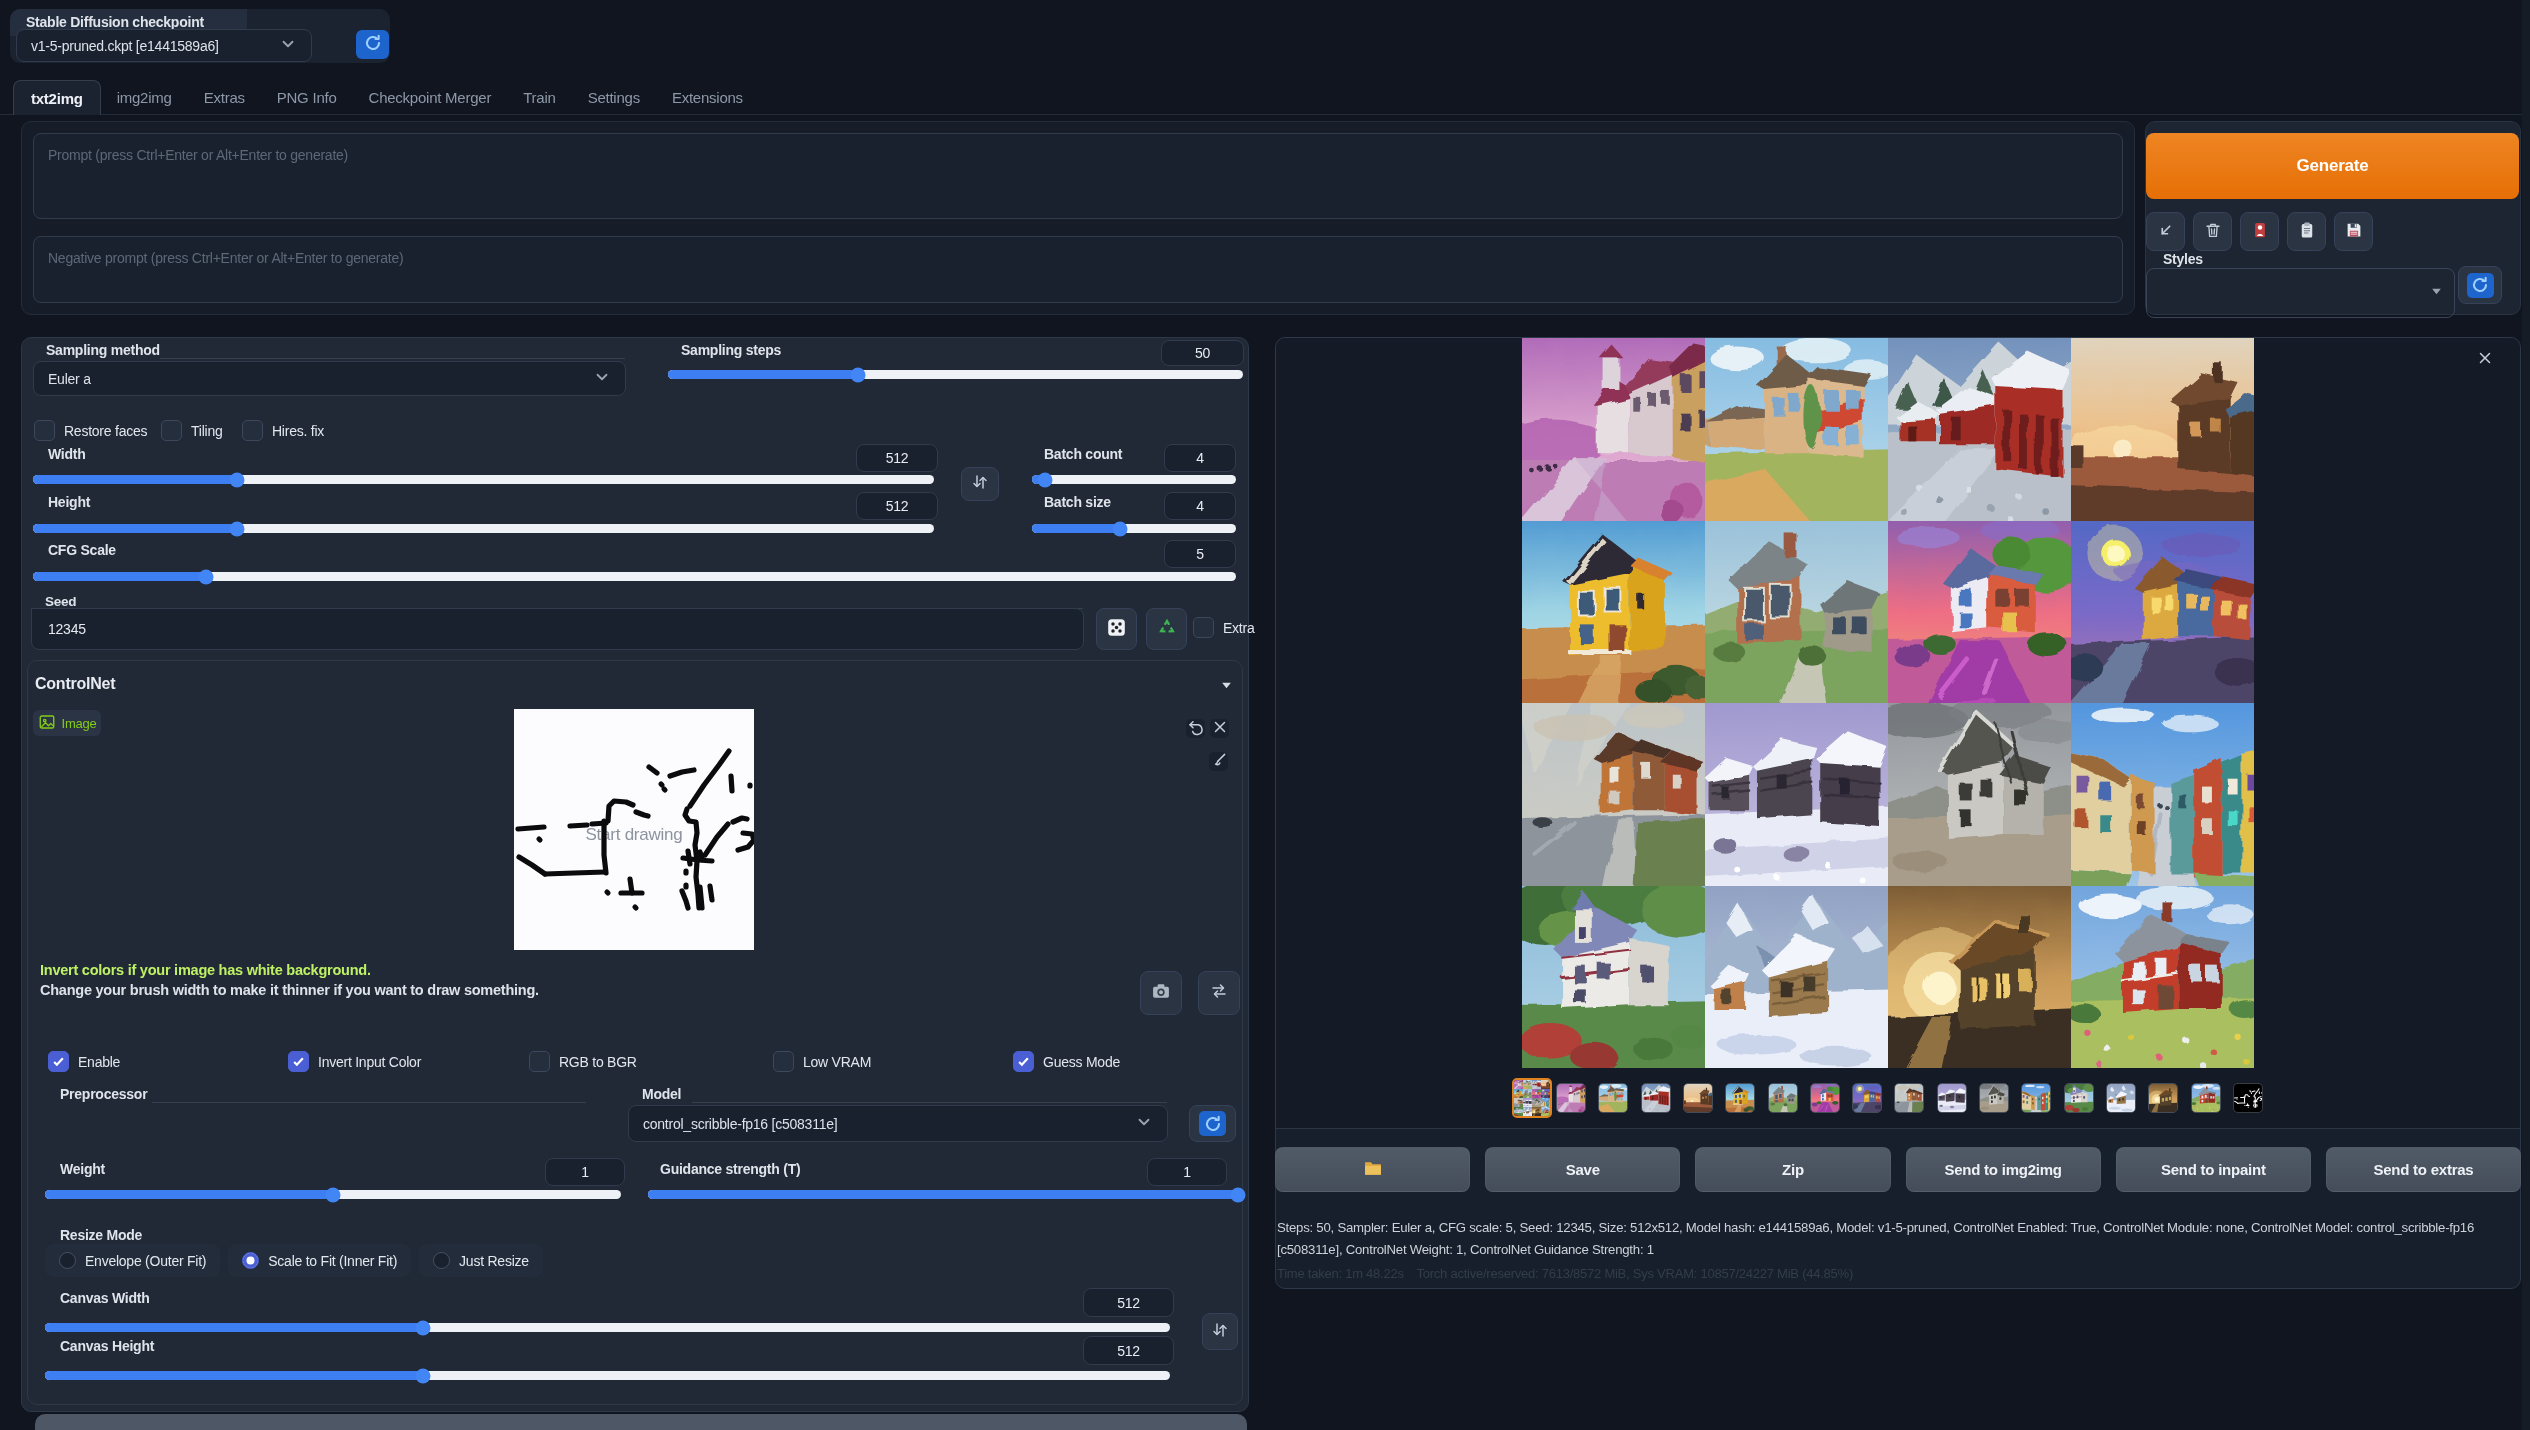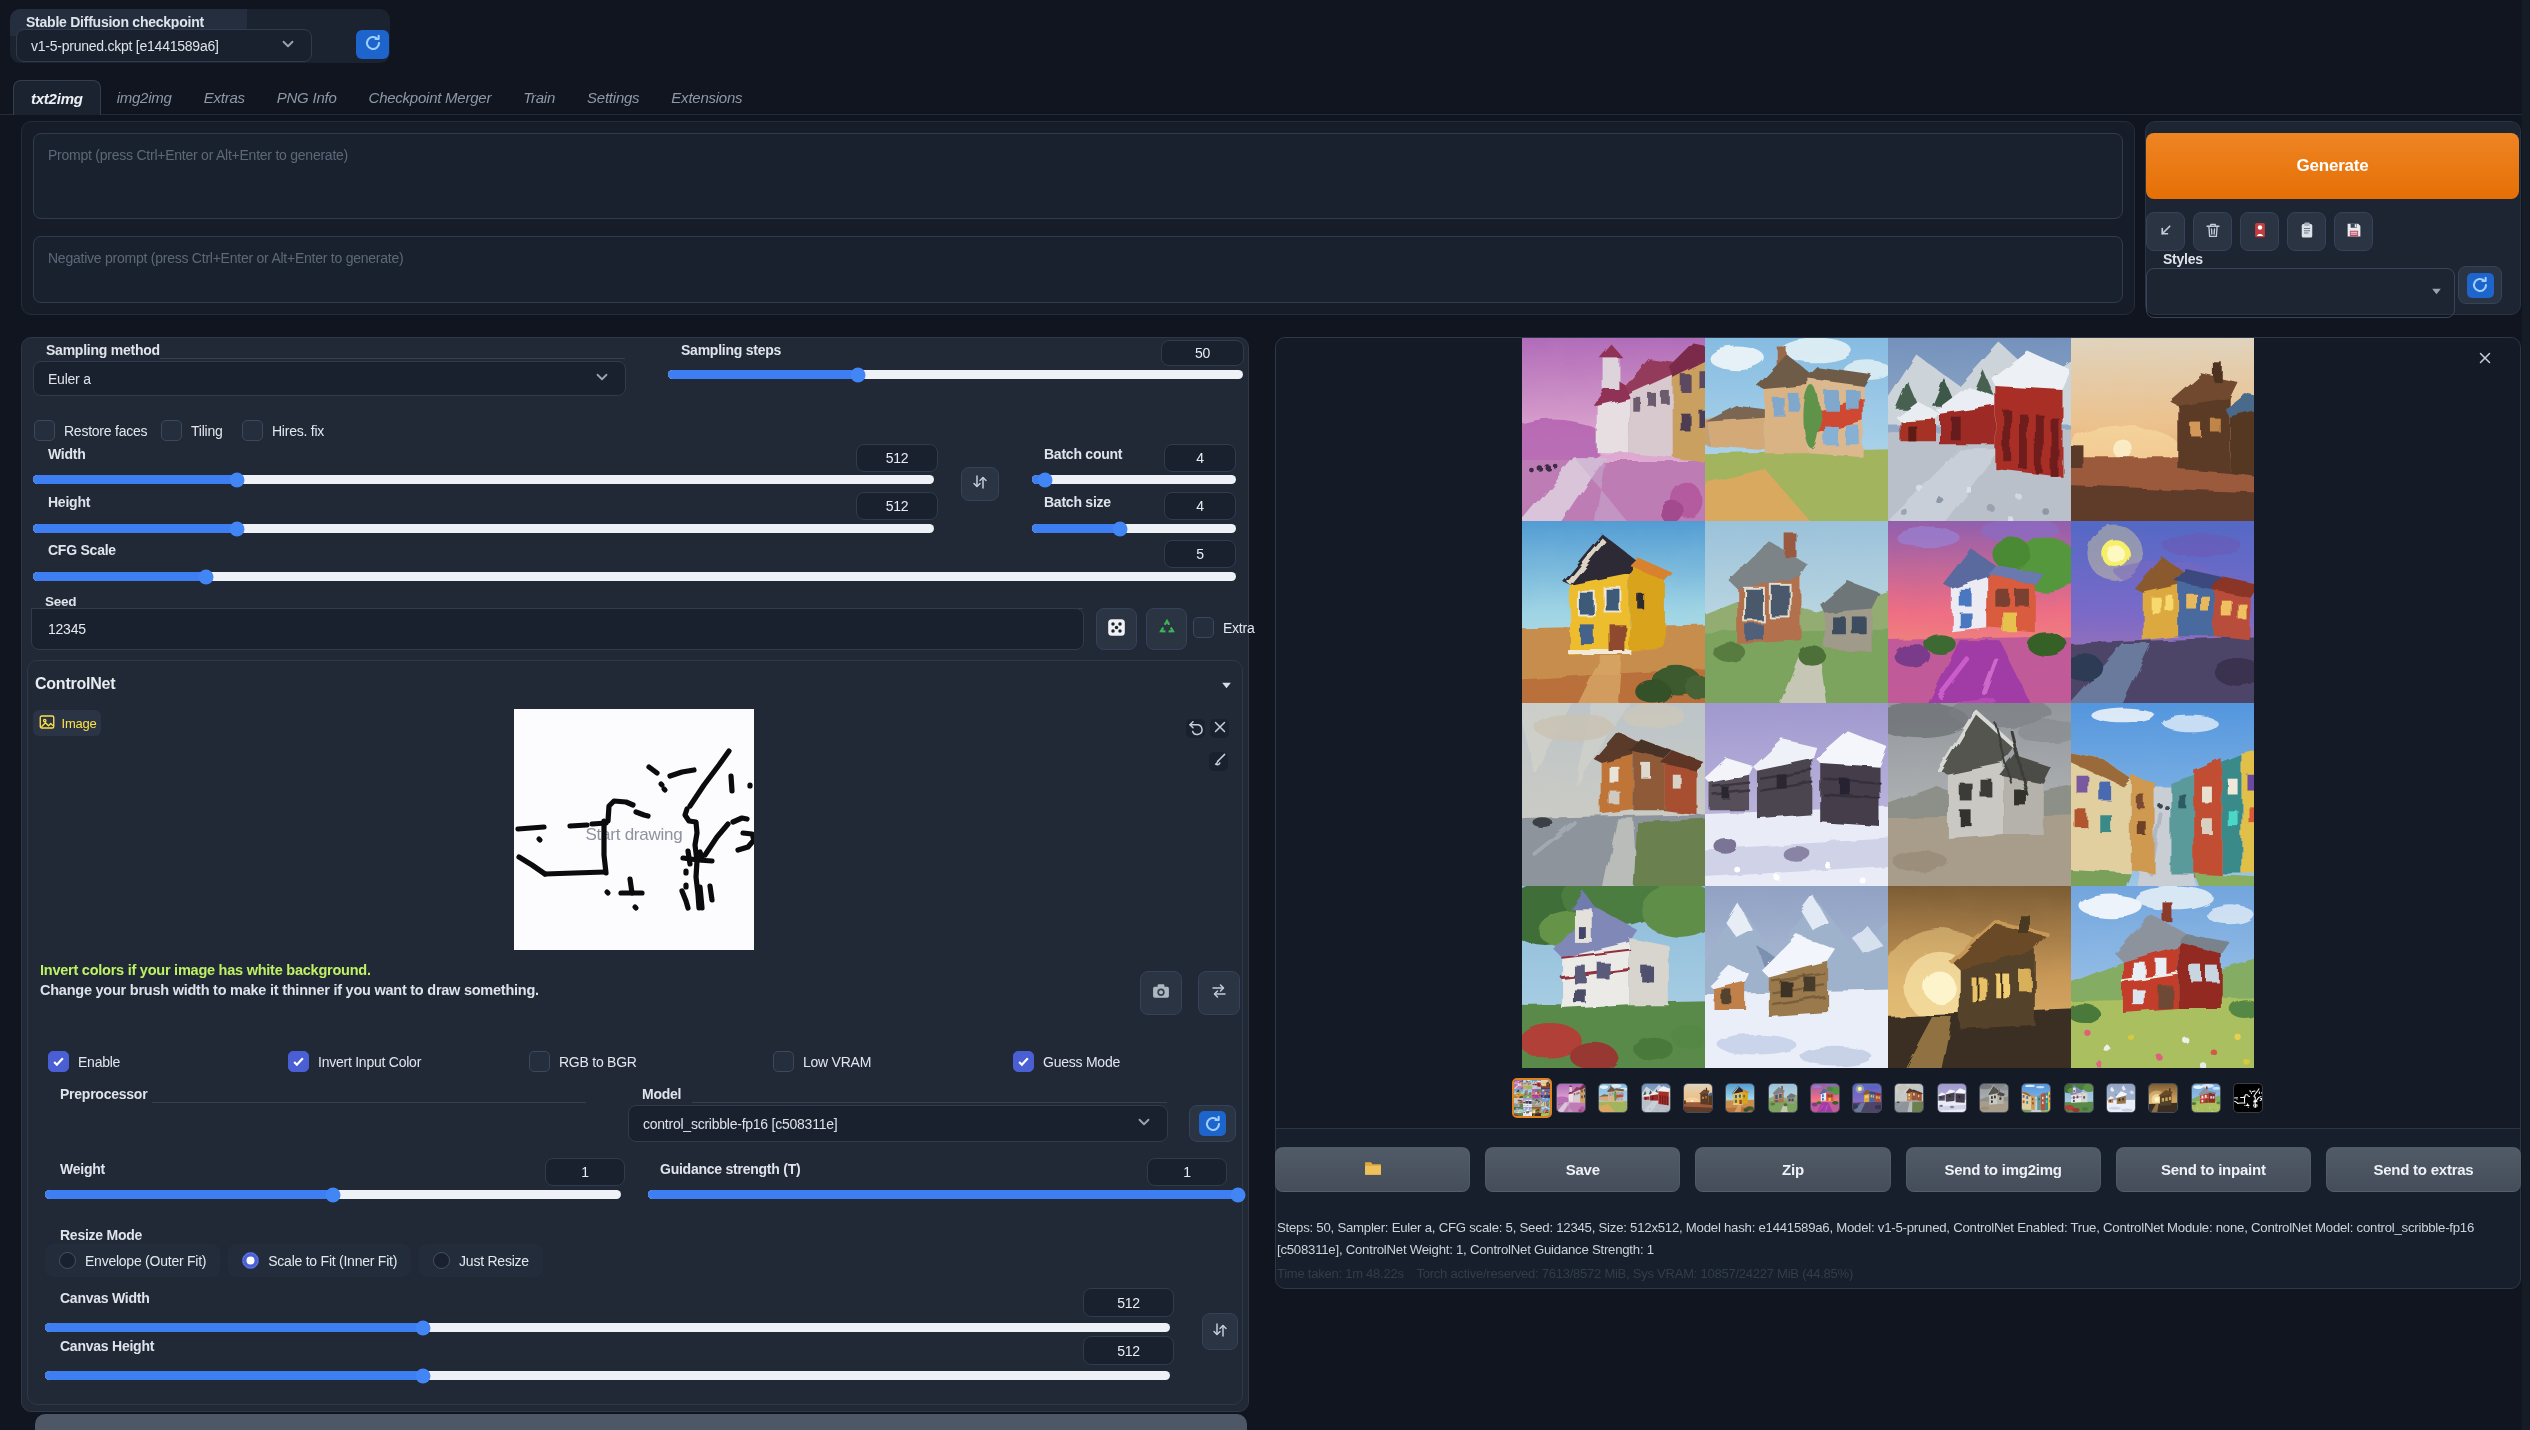--- a/index.html
+++ b/index.html
@@ -61,21 +61,21 @@
     </div>
     <div class="abs" style="left:346px;top:21px;width:33px;height:29px;background:#1d64cd;border-radius:6px;display:flex;align-items:center;justify-content:center;color:#9fd1ff;">
       <span><svg width="18" height="18" viewBox="0 0 24 24" fill="none" stroke="currentColor" stroke-width="2.8" stroke-linecap="round" stroke-linejoin="round">
             <path d="M20 12a8 8 0 1 1-2.5-5.8"></path>
             <path d="M19.5 2.5v4.2h-4.2"></path>
           </svg></span>
     </div>
   </div>
 
   <div class="abs" style="left:0;top:80px;width:2530px;height:35px;border-bottom:1px solid #222c3a;">
-    <div id="tabbar" style="position:absolute;left:13px;top:0;height:35px;display:flex;align-items:center;font-style:italic;">
+    <div id="tabbar" style="position:absolute;left:13px;top:0;height:35px;display:flex;align-items:center;">
         <div style="height: 35px; display: flex; align-items: center; padding: 0px 17px; background: rgb(27, 35, 48); border-top: 1px solid rgb(51, 62, 79); border-right: 1px solid rgb(51, 62, 79); border-left: 1px solid rgb(51, 62, 79); border-image: initial; border-bottom: none; border-radius: 8px 8px 0px 0px; color: rgb(237, 240, 244); font-size: 15px; font-weight: 700; cursor: pointer;">txt2img</div>
         <div class="tab-inactive">img2img</div>
         <div class="tab-inactive">Extras</div>
         <div class="tab-inactive">PNG Info</div>
         <div class="tab-inactive">Checkpoint Merger</div>
         <div class="tab-inactive">Train</div>
         <div class="tab-inactive">Settings</div>
         <div class="tab-inactive">Extensions</div>
       </div>
   </div>
@@ -250,21 +250,21 @@
   </div>
 
   <div class="abs" style="left:27px;top:660px;width:1216px;height:745px;border:1px solid #2d3848;border-radius:10px;"></div>
   <div class="abs" style="left:35px;top:675px;font-size:16px;font-weight:700;color:#e8ecf1;">ControlNet</div>
   <div class="abs" style="left:1220px;top:678px;color:#d6dce4;cursor:pointer;">
     <span><svg width="13" height="13" viewBox="0 0 24 24">
           <path d="M4 7h16l-8 10z" fill="currentColor"></path>
         </svg></span>
   </div>
 
-  <div class="abs" style="left:33px;top:710px;width:68px;height:26px;background:#2a3444;border-radius:6px;display:flex;align-items:center;justify-content:center;gap:6px;font-size:13px;color:#fde047;cursor:pointer;">
+  <div class="abs" style="left:33px;top:710px;width:68px;height:26px;background:#2a3444;border-radius:6px;display:flex;align-items:center;justify-content:center;gap:6px;font-size:13px;color:#84cc16;cursor:pointer;">
     <span><svg width="18" height="18" viewBox="0 0 24 24" fill="none" stroke="currentColor" stroke-width="1.8" stroke-linecap="round" stroke-linejoin="round">
           <rect x="3" y="4" width="18" height="16" rx="2"></rect>
           <circle cx="9" cy="10" r="1.6"></circle>
           <path d="M5 18l5-5 4 4 3-3 2.5 2.5"></path>
         </svg></span>
     <span>Image</span>
   </div>
 
   <div class="abs" style="left:514px;top:709px;width:240px;height:241px;background:#fcfcfe;">
     <div style="position:absolute;left:0;right:0;top:116px;text-align:center;font-size:17px;color:#8d939e;">Start drawing</div>

